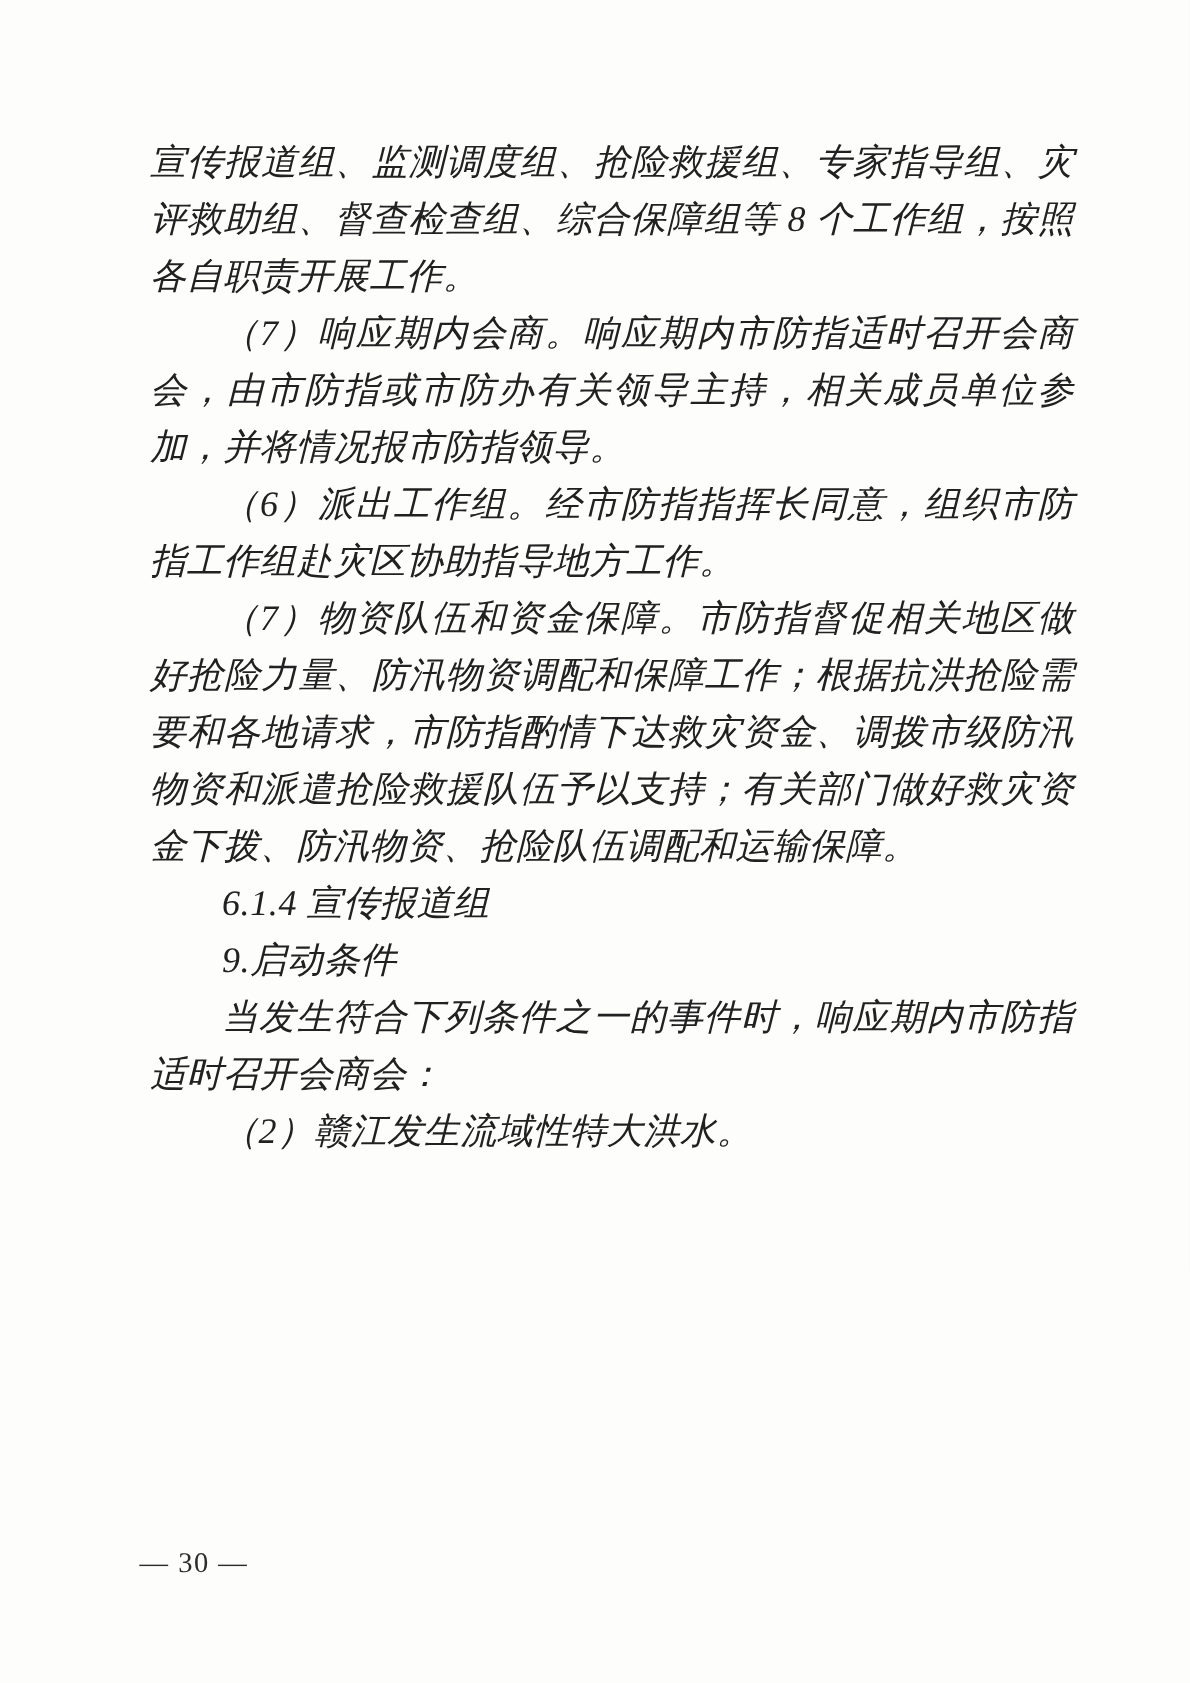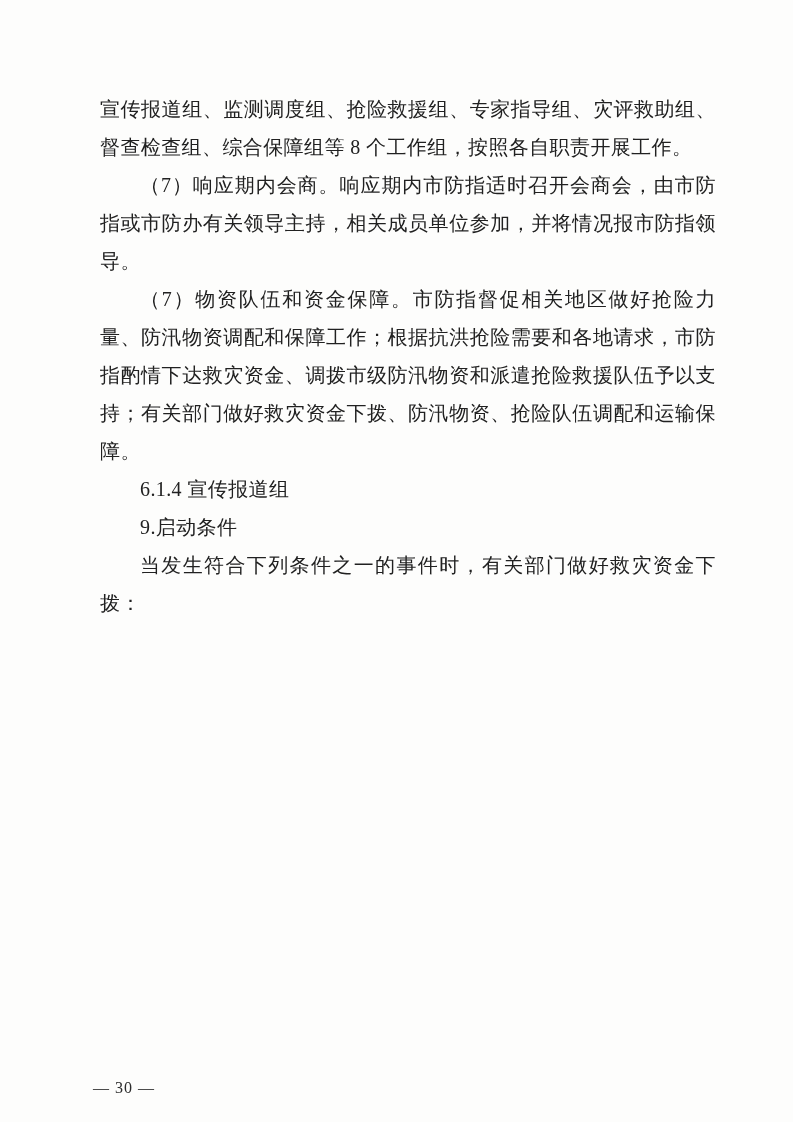--- a/index.html
+++ b/index.html
@@ -22,49 +22,51 @@
   }
   .content {
     position: absolute;
     left: 100px;
     top: 90px;
     width: 616px;
     text-align: justify;
   }
   p.para {
     margin: 0;
-    font-size: 20px;
+    font-size: 24px;
     line-height: 38px;
     text-indent: 2em;
     letter-spacing: 0.4px;
+    font-style: italic;
   }
   p.para.no-indent {
     text-indent: 0;
   }
   p.para.kai {
     
     font-weight: 400;
   }
   .footer {
     position: absolute;
     left: 93px;
     top: 1028px;
-    font-size: 16px;
+    font-size: 19px;
     line-height: 30px;
     letter-spacing: 1px;
     color: #2b2b2b;
-    margin-top: 45px;
   }
 </style>
 </head>
 <body>
 
 <div class="page">
   <div class="content">
     <p class="para no-indent">宣传报道组、监测调度组、抢险救援组、专家指导组、灾评救助组、督查检查组、综合保障组等 8 个工作组，按照各自职责开展工作。</p>
     <p class="para">（7）响应期内会商。响应期内市防指适时召开会商会，由市防指或市防办有关领导主持，相关成员单位参加，并将情况报市防指领导。</p>
+    <p class="para">（6）派出工作组。经市防指指挥长同意，组织市防指工作组赴灾区协助指导地方工作。</p>
     <p class="para">（7）物资队伍和资金保障。市防指督促相关地区做好抢险力量、防汛物资调配和保障工作；根据抗洪抢险需要和各地请求，市防指酌情下达救灾资金、调拨市级防汛物资和派遣抢险救援队伍予以支持；有关部门做好救灾资金下拨、防汛物资、抢险队伍调配和运输保障。</p>
     <p class="para kai">6.1.4 宣传报道组</p>
     <p class="para kai">9.启动条件</p>
-    <p class="para">当发生符合下列条件之一的事件时，有关部门做好救灾资金下拨：</p>
+    <p class="para">当发生符合下列条件之一的事件时，响应期内市防指适时召开会商会：</p>
+    <p class="para">（2）赣江发生流域性特大洪水。</p>
   </div>
   <div class="footer">— 30 —</div>
 </div>
 
 </body></html>

